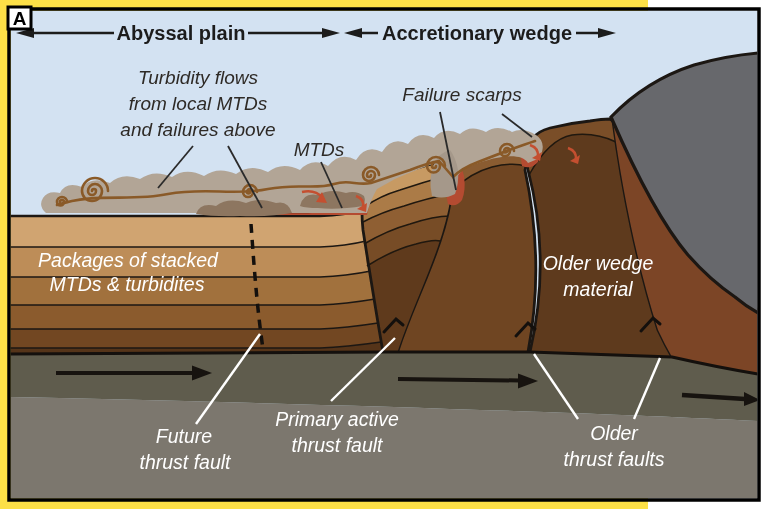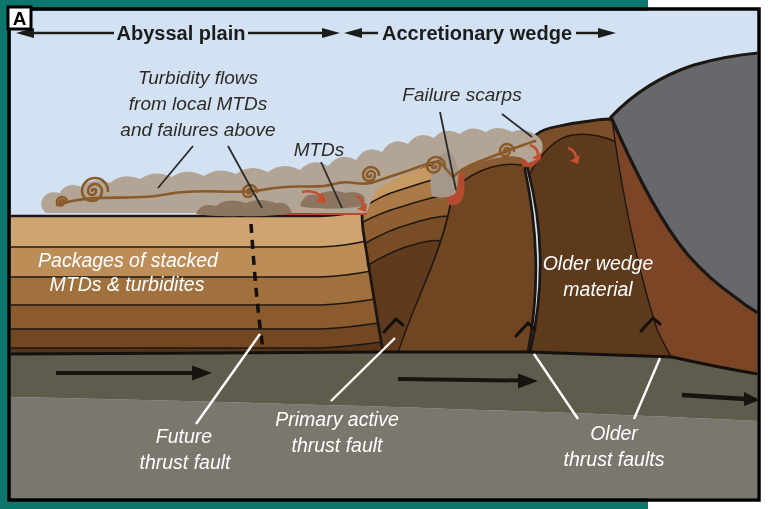--- a/index.html
+++ b/index.html
@@ -1,16 +1,16 @@
 <!DOCTYPE html>
 <html><head>
 <meta charset="utf-8">
 <style>
   html,body{margin:0;padding:0;background:#ffffff;}
-  .stage{position:relative;width:648px;height:509px;background:#0f766e;font-family:"Liberation Sans",sans-serif;}
+  .stage{position:relative;width:648px;height:509px;background:#fde047;font-family:"Liberation Sans",sans-serif;}
   svg{display:block;}
   text{font-family:"Liberation Sans",sans-serif;}
   .hdr{font-size:20px;font-weight:600;fill:#1c1c1c;}
   .ann{font-size:19px;font-style:italic;fill:#2e2a26;}
   .wht{font-size:19.5px;font-style:italic;fill:#ffffff;}
   .figlab{font-size:19px;font-weight:bold;fill:#000000;}
 </style>
 </head>
 <body>
 

